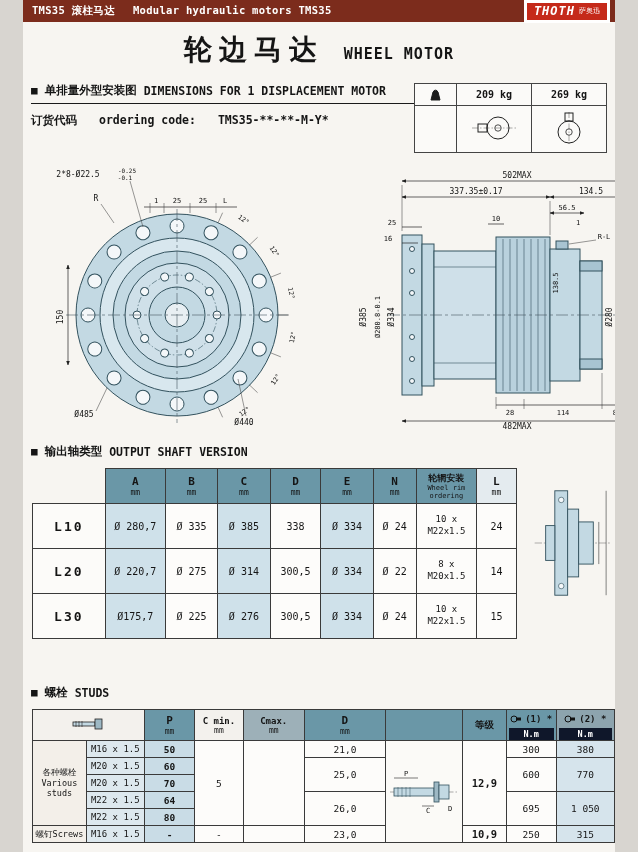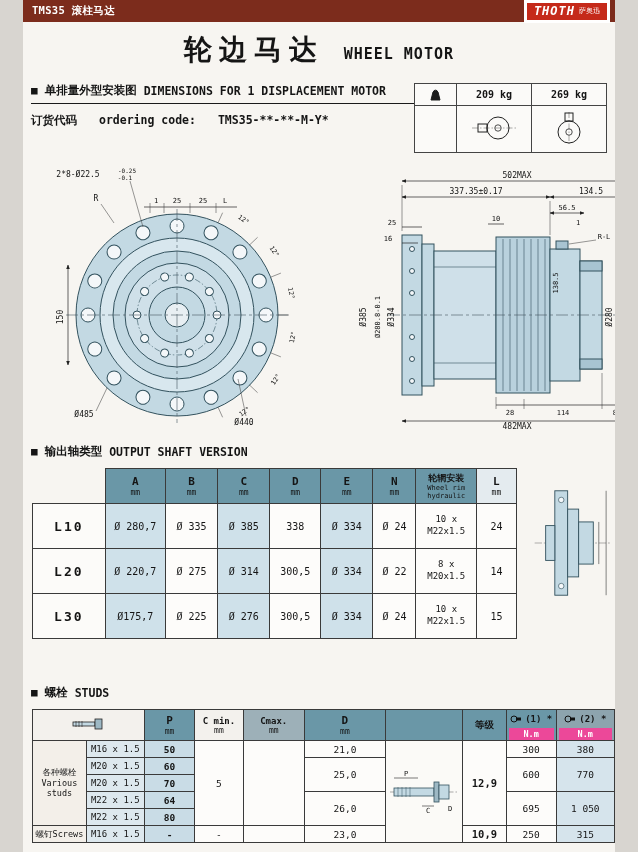--- a/index.html
+++ b/index.html
@@ -66,38 +66,39 @@
   .studs-table{border-collapse:collapse;margin:9px 0 0 9px}
   .studs-table th,.studs-table td{border:1px solid #3a3a3a;text-align:center;font-size:9.5px;padding:0 2px}
   .studs-table thead th{height:30px}
   .sh-teal{background:#6a97a7}
   .sh-white{background:#f3f1ed}
   .sh-gray{background:#9db0b8}
   .sh-icon{background:#f3f1ed}
   .sh-t1{padding:0;background:#6a97a7}
   .sh-t2{padding:0;background:#8da4ae}
   .t-top{display:flex;align-items:center;justify-content:center;gap:3px;height:17px;font-size:9px;font-weight:bold}
-  .t-nm{background:#ec4899;color:#fff;height:12px;line-height:12px;font-size:8.5px}
+  .t-nm{background:#0f172a;color:#fff;height:12px;line-height:12px;font-size:8.5px}
   .studs-table tbody td{height:16px;background:#fdfcfa}
   .studs-table td.thread{background:#dde8ee;font-size:9px}
   .studs-table td.pcol{background:#c9dce6;font-weight:bold}
   .studs-table td.grade{font-weight:bold;font-size:10.5px}
   .studs-table td.t2col{background:#d6e4ec}
   .studs-table td.group-cell{background:#f3efe9;font-size:8.5px;line-height:1.25}
   .studs-table td.diagram-cell{background:#fbfaf7}
   .small-svg text{font-size:7px;fill:#111;text-anchor:middle;font-family:"DejaVu Sans Mono",monospace}
 </style>
 </head>
 <body>
 
 <div class="page">
 
   <header class="topbar">
     <div class="topbar-text">
       <span>TMS35 滚柱马达</span>
+      <span>Modular hydraulic motors TMS35</span>
     </div>
     <div class="logo">
       <span class="logo-name">THOTH</span>
       <span class="logo-cn">萨奥迅</span>
     </div>
   </header>
 
   <div class="title-row">
     <span class="title-cn">轮边马达</span>
     <span class="title-en">WHEEL MOTOR</span>
@@ -364,21 +365,21 @@
               <div class="h-letter">E</div>
               <div class="h-unit">mm</div>
             </th>
           <th>
               <div class="h-letter">N</div>
               <div class="h-unit">mm</div>
             </th>
           <th class="th-rim">
             <div class="h-letter">轮辋安装</div>
             <div class="h-sub">Wheel rim</div>
-            <div class="h-sub">hydraulic</div>
+            <div class="h-sub">ordering</div>
           </th>
           <th class="th-l">
               <div class="h-letter">L</div>
               <div class="h-unit">mm</div>
             </th>
         </tr>
       </thead>
       <tbody>
         <tr>
           <td class="lbl">L10</td>

